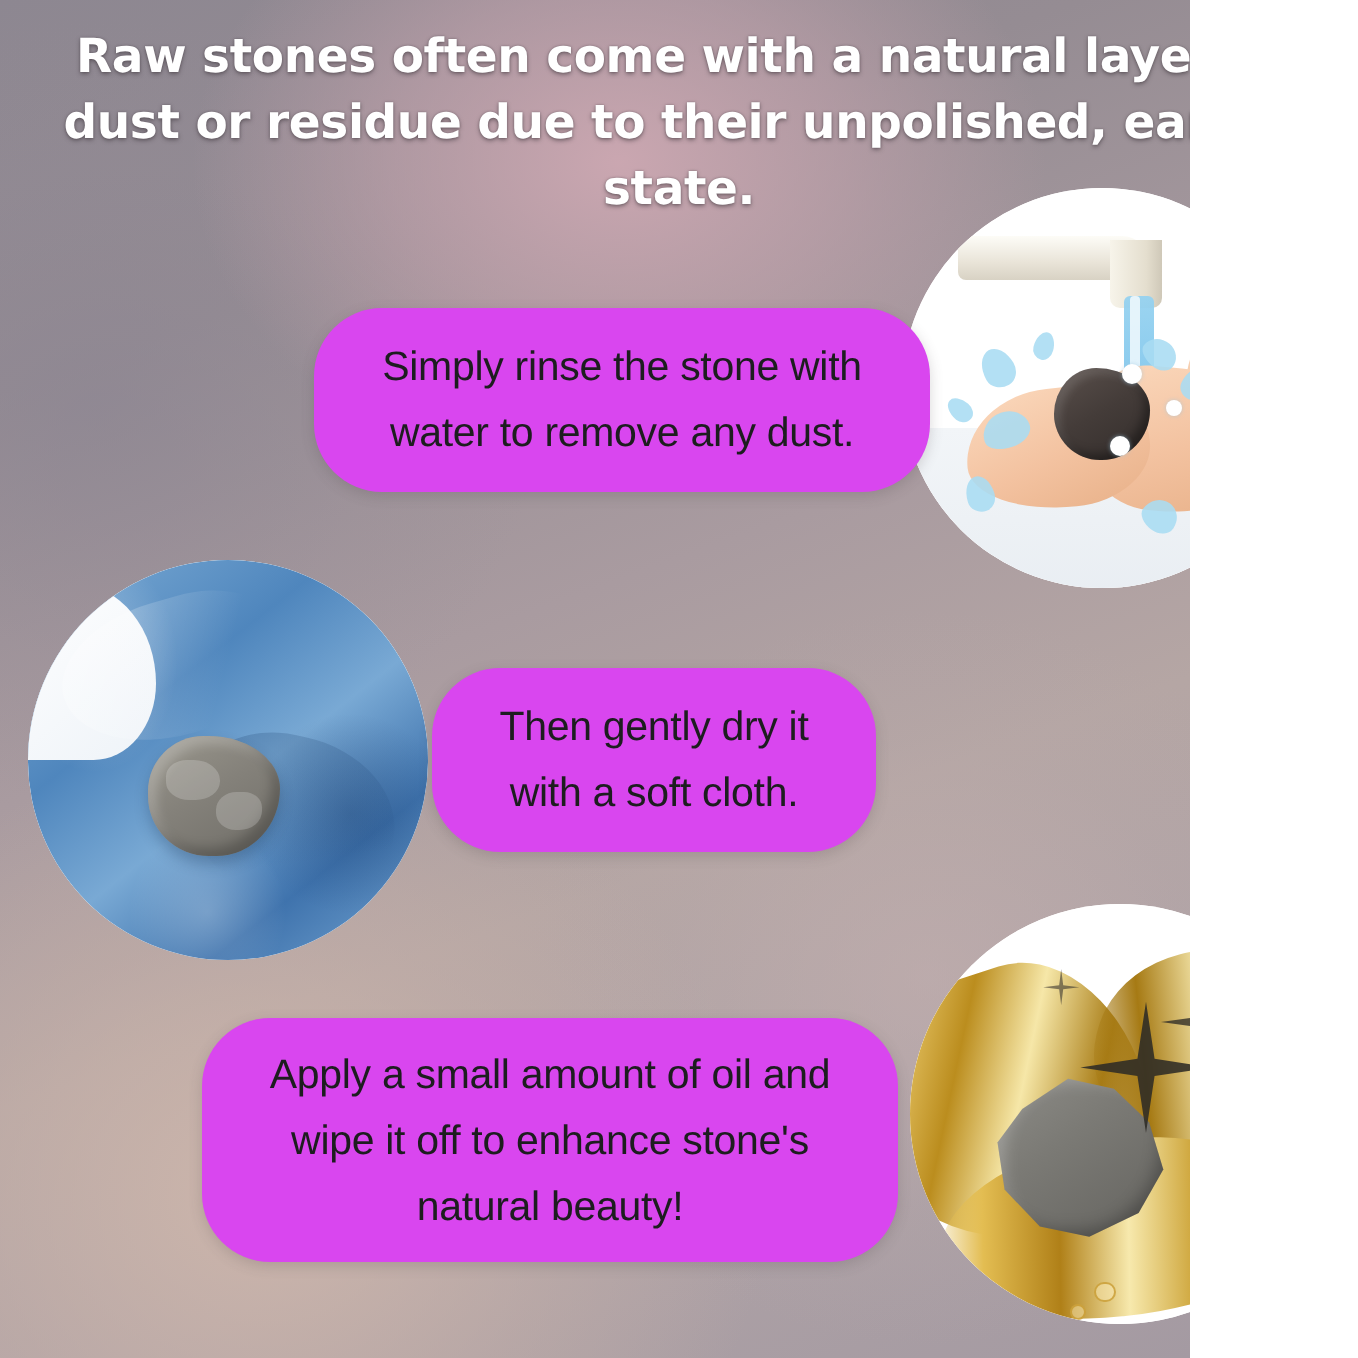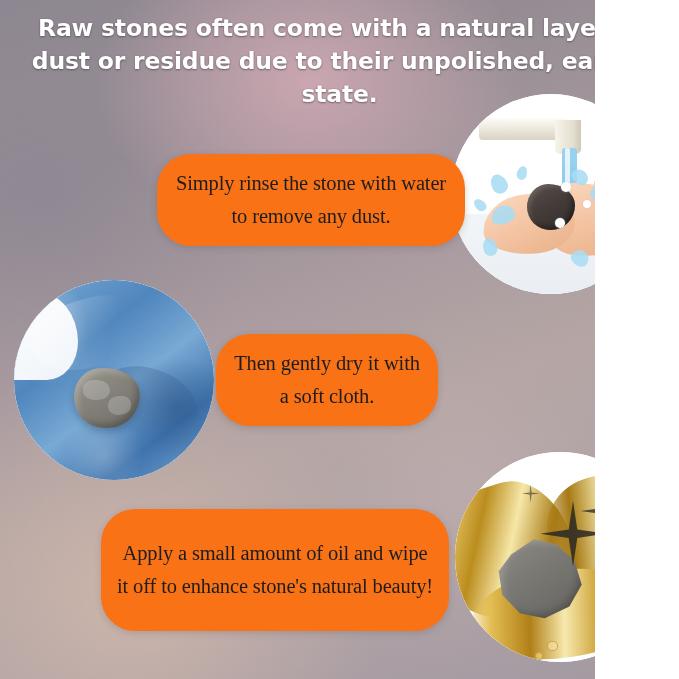--- a/index.html
+++ b/index.html
@@ -357,29 +357,29 @@
   .oil-bead {
     position: absolute;
     border-radius: 50%;
     border: 1px solid rgba(196,150,40,0.75);
     background: rgba(255,240,190,0.45);
   }
 
   
   .card {
     position: absolute;
-    background: #f97316;
+    background: #d946ef;
     border-radius: 34px;
     box-shadow: 0 2px 7px rgba(70,60,66,0.20);
     display: flex;
     align-items: center;
     justify-content: center;
     text-align: center;
     color: #1d1d1f;
-    font-family: Liberation Serif, serif;
+    font-family: Liberation Sans, sans-serif;
     font-size: 20.5px;
     line-height: 33px;
     letter-spacing: -0.15px;
   }
   #card-rinse {
     left: 157px;
     top: 154px;
     width: 308px;
     height: 92px;
   }

